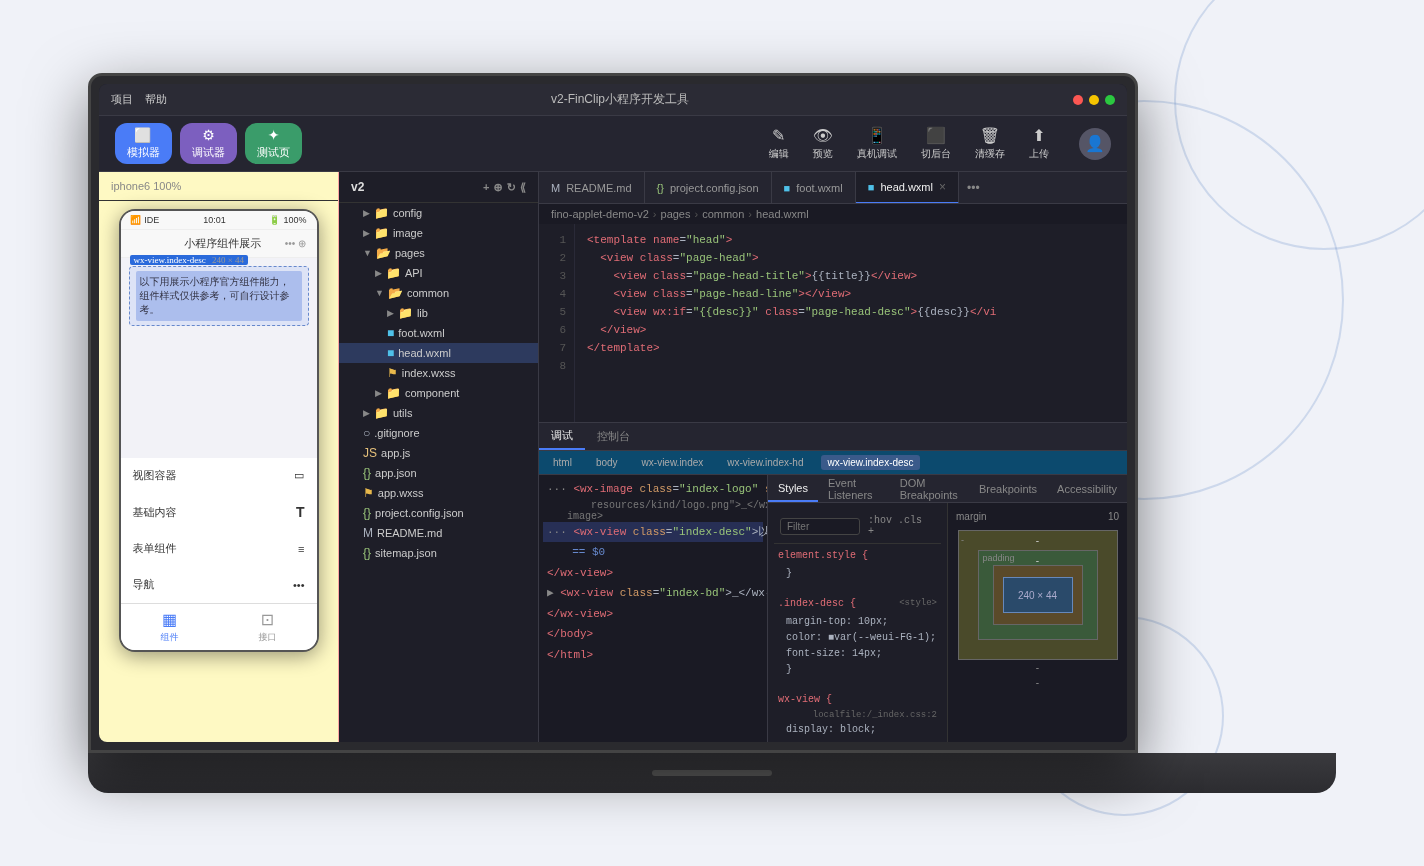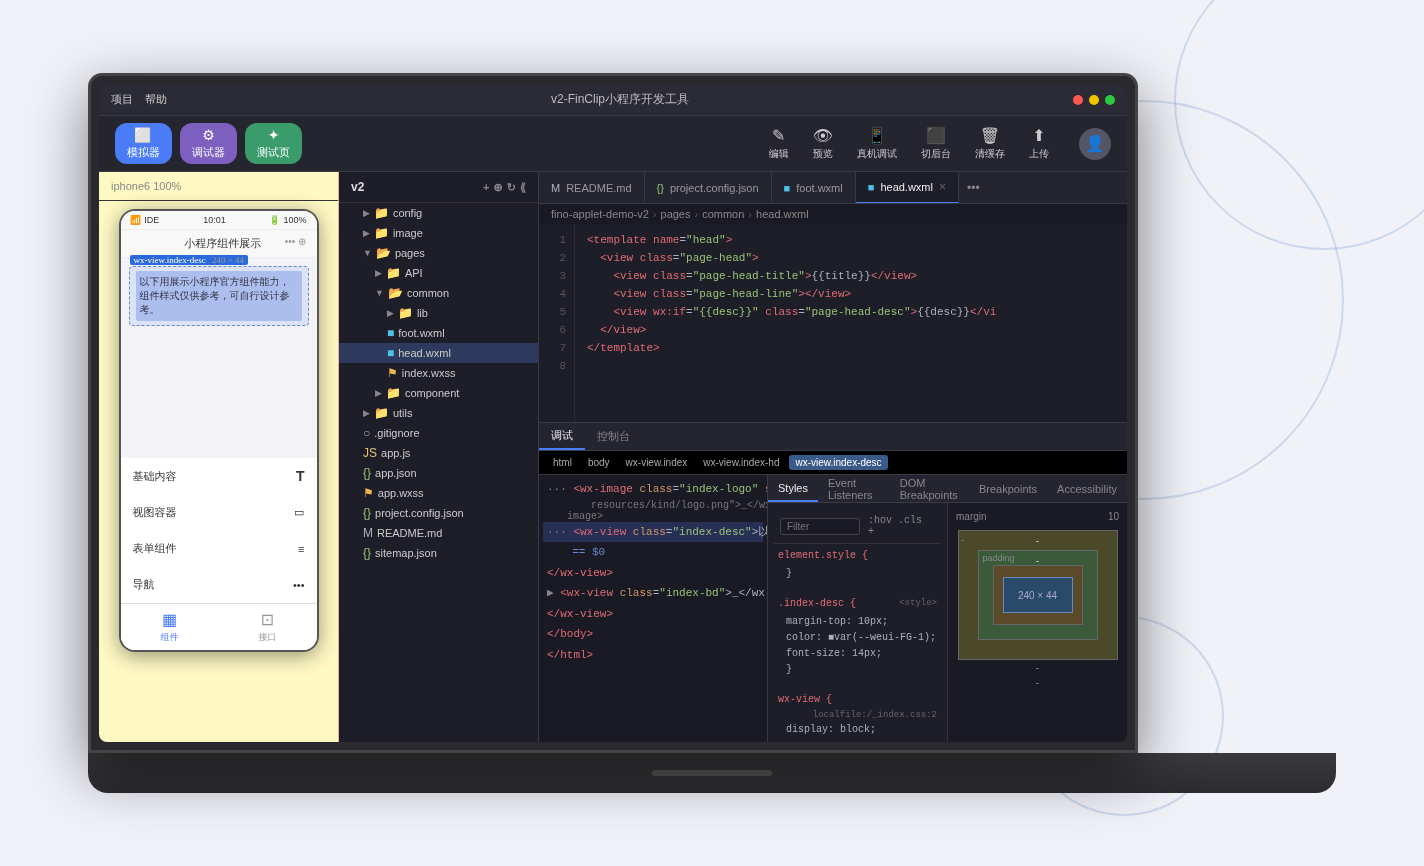--- a/index.html
+++ b/index.html
@@ -205,21 +205,21 @@
     }
     .phone-topbar {
       background: #f8f8f8;
       padding: 6px 10px;
       text-align: center;
       font-size: 11px;
       color: #333;
       font-weight: 500;
       border-bottom: 1px solid #eee;
       display: flex;
-      align-items: flex-start;
+      align-items: center;
       justify-content: space-between;
     }
     .phone-content {
       background: #f2f2f7;
       min-height: 200px;
       padding: 8px;
     }
     .element-highlight {
       background: rgba(100,140,240,0.15);
       border: 1px dashed #6688cc;
@@ -467,25 +467,25 @@
     }
     .html-tag-row {
       padding: 2px 4px;
       white-space: nowrap;
       line-height: 1.5;
       cursor: pointer;
     }
     .html-indent-1 { padding-left: 16px; }
 
     .element-bar {
-      background: #000000;
+      background: #0c4a6e;
       padding: 4px 8px;
       font-size: 10px;
       display: flex;
-      gap: 4px;
+      gap: 12px;
       flex-wrap: wrap;
       border-bottom: 1px solid #3a3a45;
       flex-shrink: 0;
     }
     .el-tag {
       padding: 2px 6px;
       border-radius: 3px;
       cursor: pointer;
       color: #aaa;
     }
@@ -728,26 +728,26 @@
                 <div class="element-highlight">
                   <span class="element-label">
                     <span>wx-view.index-desc</span>
                     <span class="element-size">240 × 44</span>
                   </span>
                   <div class="highlight-text">以下用展示小程序官方组件能力，组件样式仅供参考，可自行设计参考。</div>
                 </div>
               </div>
               <div>
                 <div class="phone-list-item">
+                  <span>视图容器</span>
+                  <span>▭</span>
+                </div>
+                <div class="phone-list-item">
                   <span>基础内容</span>
                   <span style="font-weight:bold;font-size:14px">T</span>
-                </div>
-                <div class="phone-list-item">
-                  <span>视图容器</span>
-                  <span>▭</span>
                 </div>
                 <div class="phone-list-item">
                   <span>表单组件</span>
                   <span>≡</span>
                 </div>
                 <div class="phone-list-item">
                   <span>导航</span>
                   <span>•••</span>
                 </div>
               </div>

